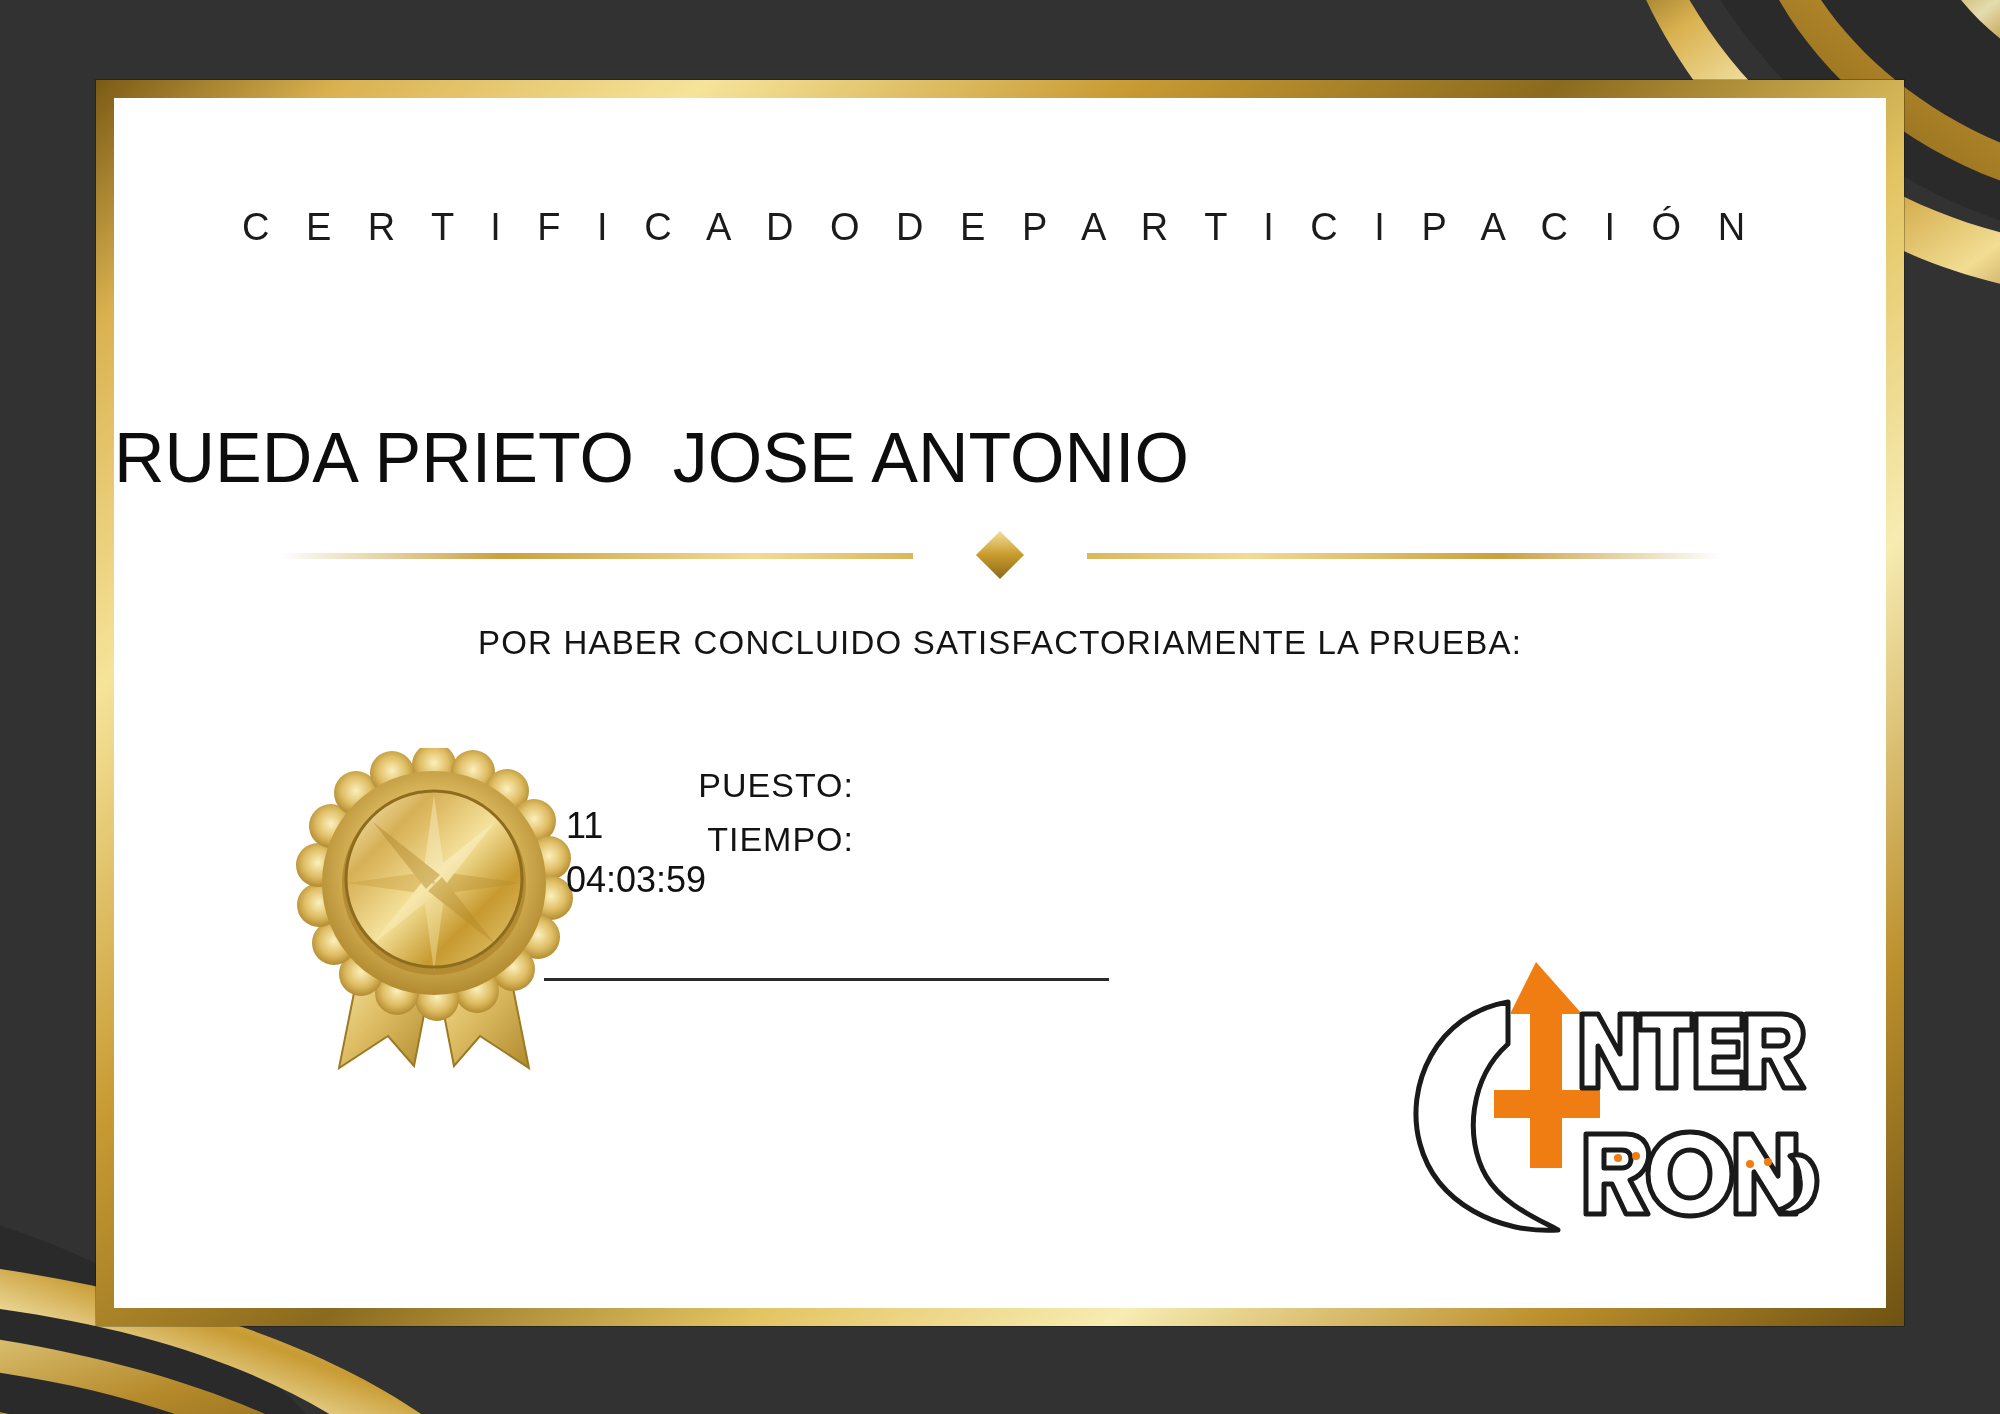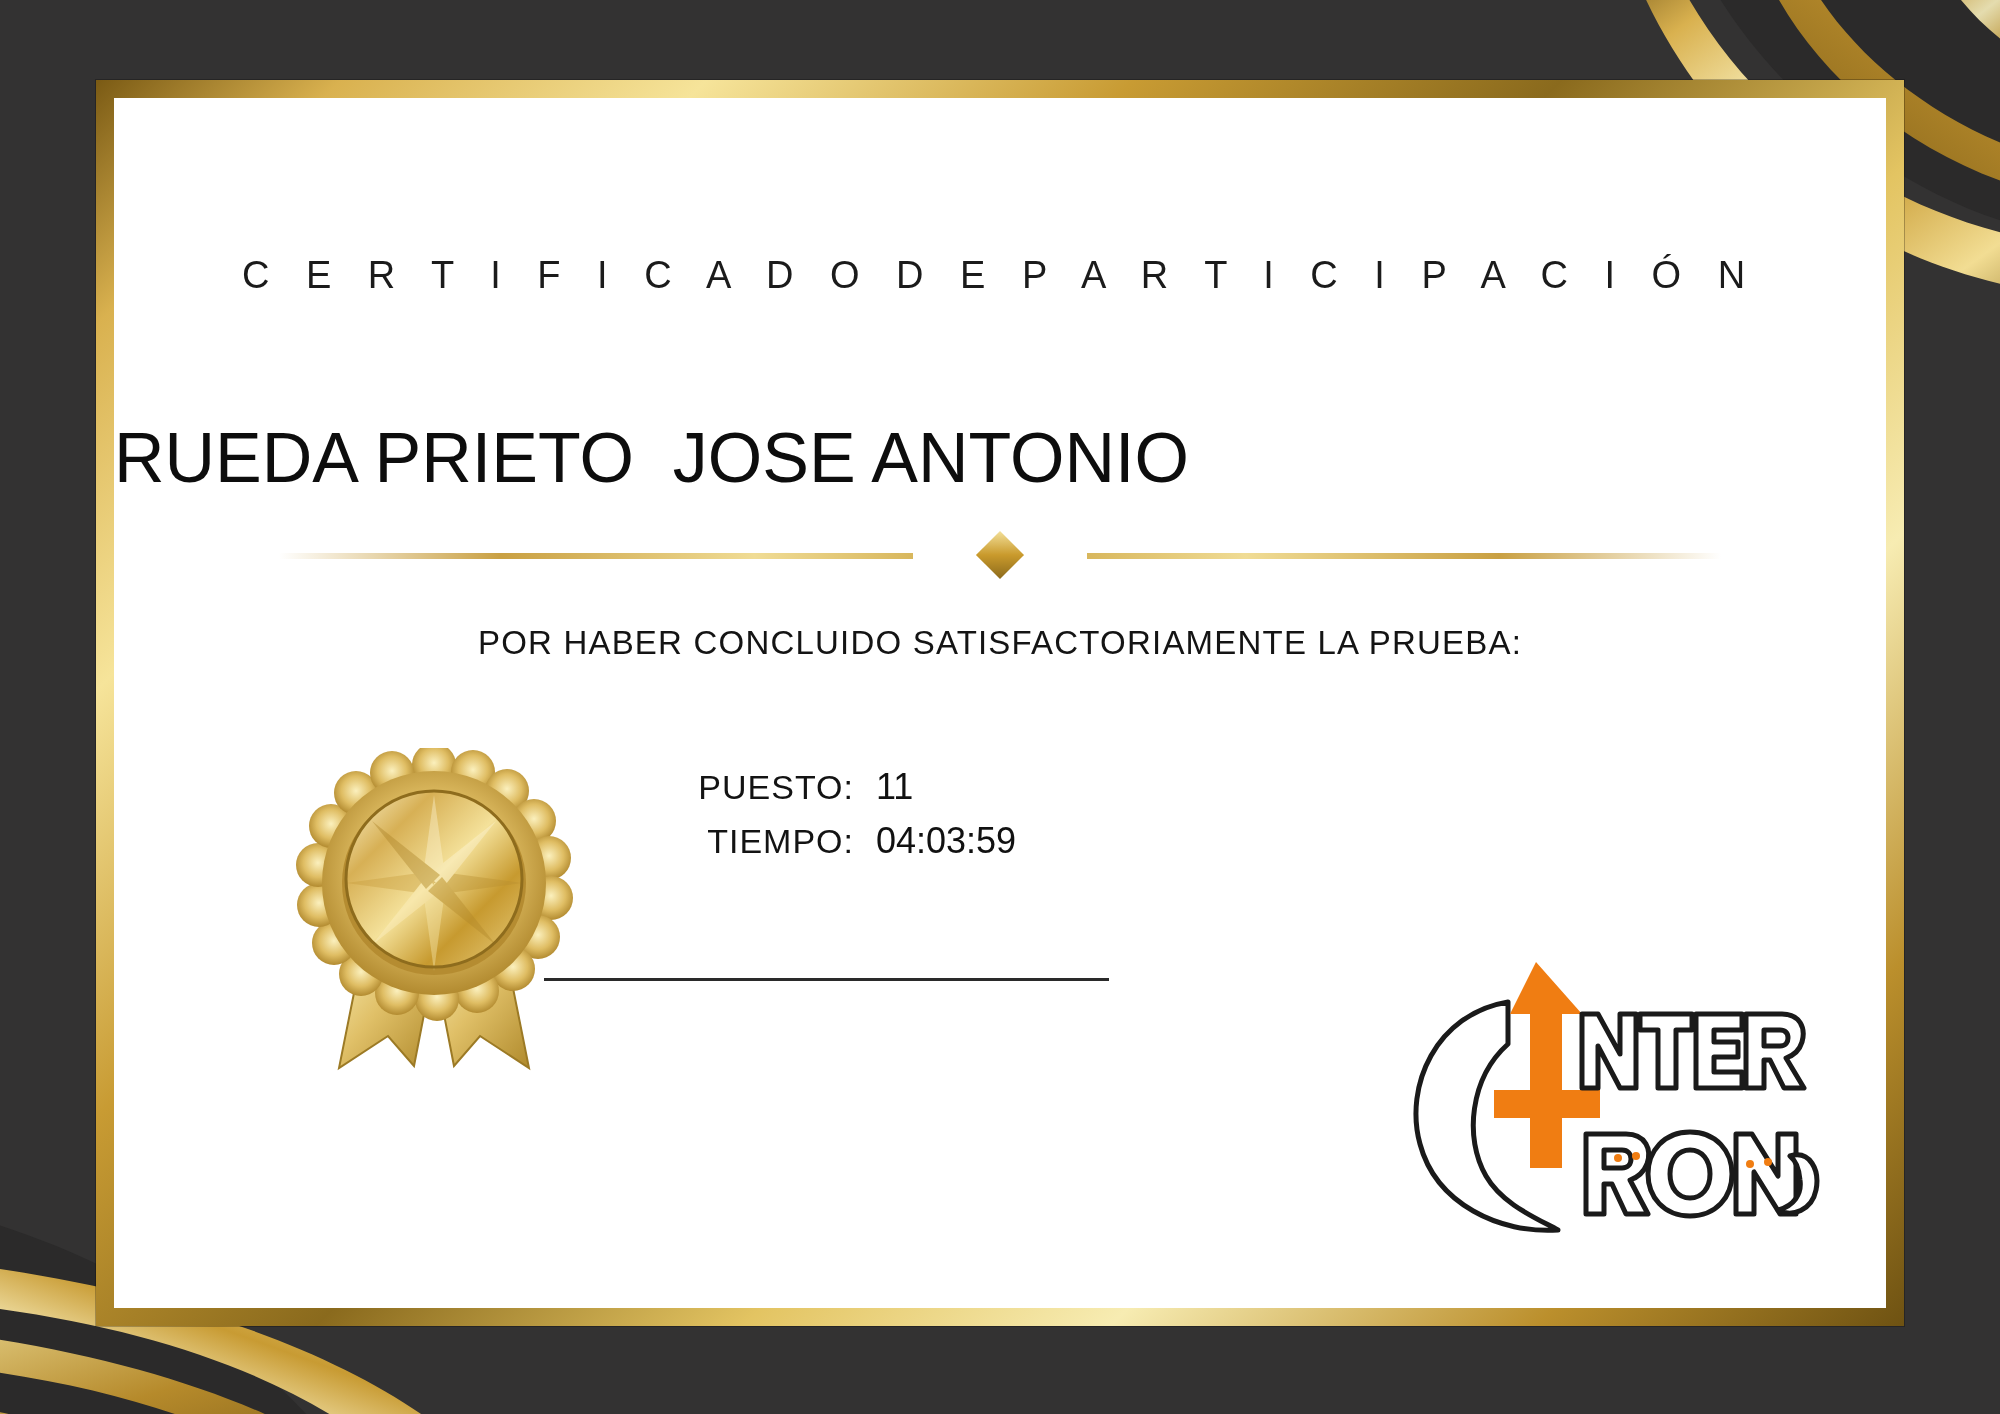--- a/index.html
+++ b/index.html
@@ -56,21 +56,20 @@
   .cert-title {
     position: absolute;
     top: 108px;
     left: 0;
     right: 0;
     text-align: center;
     font-size: 38px;
     letter-spacing: 13px;
     color: #1b1b1b;
     font-weight: 400;
-    margin-top: 48px;
   }
   .recipient {
     position: absolute;
     top: 320px;
     left: 0;
     right: 0;
     font-size: 70px;
     color: #0d0d0d;
     font-weight: 400;
     white-space: pre;
@@ -127,20 +126,21 @@
     left: 430px;
     top: 668px;
     width: 580px;
   }
   .result-row {
     display: flex;
     align-items: baseline;
     justify-content: flex-start;
     margin-bottom: 6px;
     height: 48px;
+    flex-direction: column;
   }
   .result-label {
     width: 310px;
     text-align: right;
     font-size: 34px;
     letter-spacing: 1px;
     color: #131313;
   }
   .result-value {
     padding-left: 22px;

